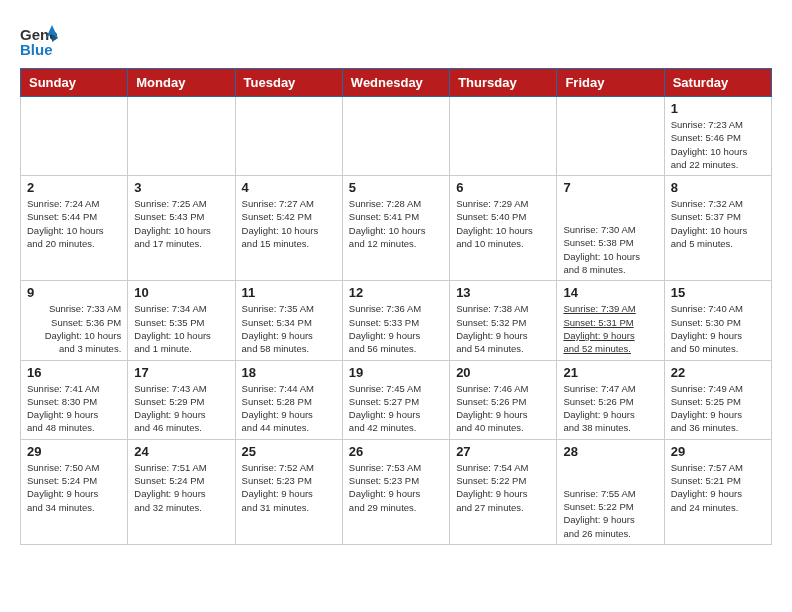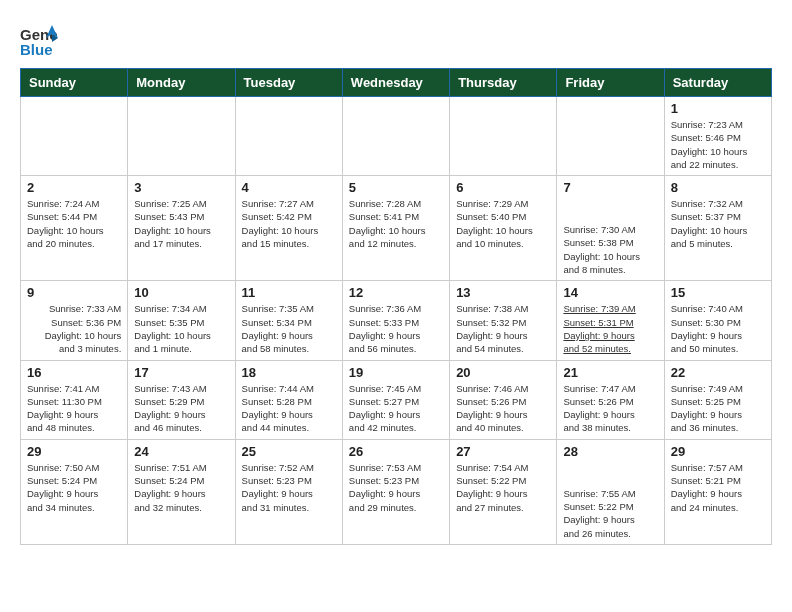--- a/index.html
+++ b/index.html
@@ -43,21 +43,21 @@
     .location-title {
       font-size: 15px;
       color: #444;
     }
     .calendar {
       width: 100%;
       border-collapse: collapse;
       border: 1px solid #ccc;
     }
     .calendar th {
-      background-color: #14532d;
+      background-color: #b91c1c;
       color: #fff;
       text-align: left;
       padding: 6px 8px;
       font-size: 13px;
       font-weight: bold;
       border: 1px solid #2068a8;
     }
     .calendar td {
       vertical-align: top;
       border: 1px solid #ccc;
@@ -230,21 +230,21 @@
             <div class="day-info" style="white-space: pre-line;">Sunrise: 7:40 AM
 Sunset: 5:30 PM
 Daylight: 9 hours
 and 50 minutes.</div>
           </td>
         </tr>
         <tr>
           <td>
             <span class="day-number">16</span>
             <div class="day-info" style="white-space: pre-line;">Sunrise: 7:41 AM
-Sunset: 11:30 PM
+Sunset: 8:30 PM
 Daylight: 9 hours
 and 48 minutes.</div>
           </td>
           <td>
             <span class="day-number">17</span>
             <div class="day-info" style="white-space: pre-line;">Sunrise: 7:43 AM
 Sunset: 5:29 PM
 Daylight: 9 hours
 and 46 minutes.</div>
           </td>

